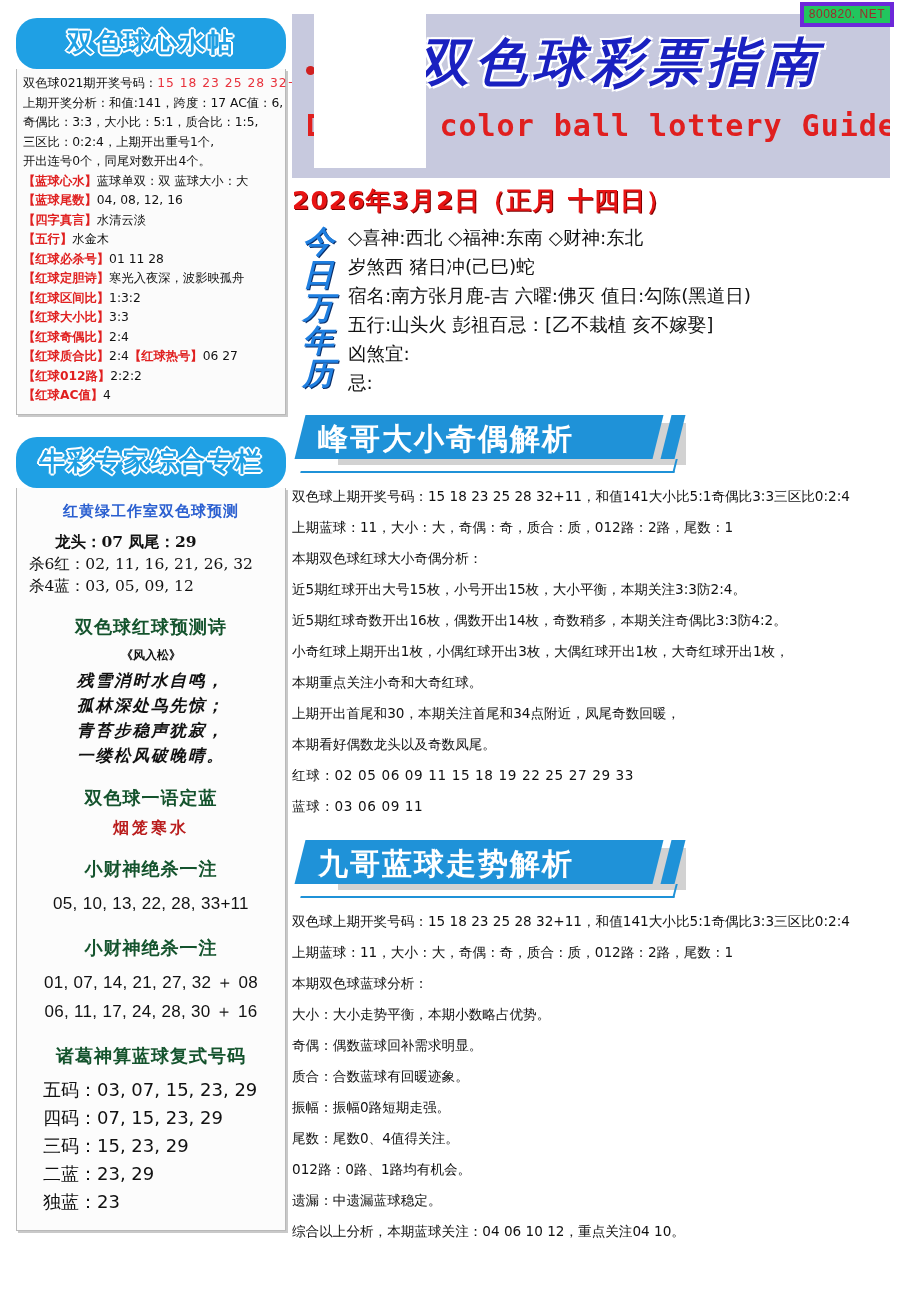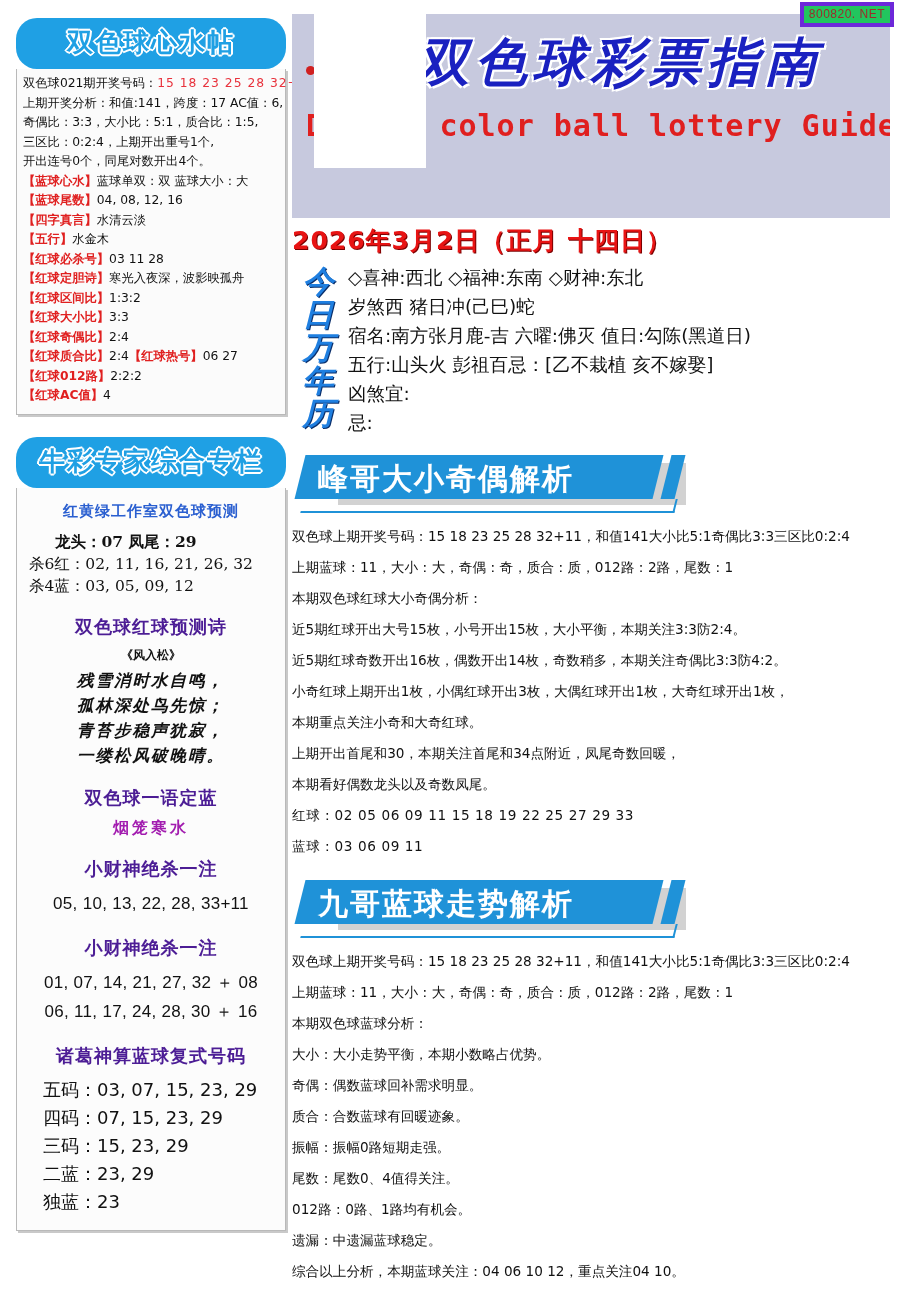--- a/index.html
+++ b/index.html
@@ -75,52 +75,52 @@
     letter-spacing:1px;margin:4px 0 10px 0;
     font-family:"DejaVu Sans",sans-serif;
   }
   .kv-block{
     text-align:left;padding-left:4px;color:#111;
     font-size:15.5px;line-height:22px;
     font-family:"DejaVu Serif",serif;
   }
   .kv-block .ind{padding-left:26px;font-weight:bold;}
   .sec-title{
-    color:#4c1d95;font-size:18px;font-weight:bold;
+    color:#14532d;font-size:18px;font-weight:bold;
     margin:18px 0 8px 0;letter-spacing:1px;
     font-family:Liberation Serif, serif;
   }
   .poem-title{
     font-size:12px;color:#111;margin:2px 0 4px 0;
     font-family:"DejaVu Serif",serif;font-weight:bold;
   }
   .poem-line{
     font-size:16.5px;color:#111;line-height:25px;
     font-family:"DejaVu Serif",serif;
     font-style:italic;font-weight:bold;letter-spacing:2px;
   }
   .num-line{
     font-size:17px;color:#111;line-height:29px;
     letter-spacing:.3px;
     font-family:Liberation Sans, sans-serif;
   }
   .phrase{
-    font-size:16px;color:#a21caf;font-weight:bold;letter-spacing:3px;
+    font-size:16px;color:#b91c1c;font-weight:bold;letter-spacing:3px;
     font-family:"DejaVu Serif",serif;margin:6px 0 4px 0;
   }
   .zg-list{text-align:left;padding-left:18px;margin-top:6px;}
   .zg-list .zrow{
     font-size:18px;line-height:28px;color:#111;
     font-family:"DejaVu Sans",sans-serif;
   }
 
   
   .banner{
     position:relative;
-    height:204px;
+    height:164px;
     background:#c7c9de;
     overflow:hidden;
   }
   .banner .cn{
     position:absolute;left:125px;top:14px;
     font-size:52px;font-weight:bold;color:#1a21c0;
     font-family:"DejaVu Serif",serif;
     font-style:italic;letter-spacing:6px;
     text-shadow:2px 2px 0 #ffffff,-2px -2px 0 #ffffff,2px -2px 0 #ffffff,-2px 2px 0 #ffffff;
     white-space:nowrap;
@@ -232,21 +232,21 @@
         <div class="row">
           <span class="tag">【蓝球尾数】</span><span>04, 08, 12, 16</span>
         </div>
         <div class="row">
           <span class="tag">【四字真言】</span><span>水清云淡</span>
         </div>
         <div class="row">
           <span class="tag">【五行】</span><span>水金木</span>
         </div>
         <div class="row">
-          <span class="tag">【红球必杀号】</span><span>03 11 28</span>
+          <span class="tag">【红球必杀号】</span><span>01 11 28</span>
         </div>
         <div class="row">
           <span class="tag">【红球定胆诗】</span><span>寒光入夜深，波影映孤舟</span>
         </div>
         <div class="row">
           <span class="tag">【红球区间比】</span><span>1:3:2</span>
         </div>
         <div class="row">
           <span class="tag">【红球大小比】</span><span>3:3</span>
         </div>

